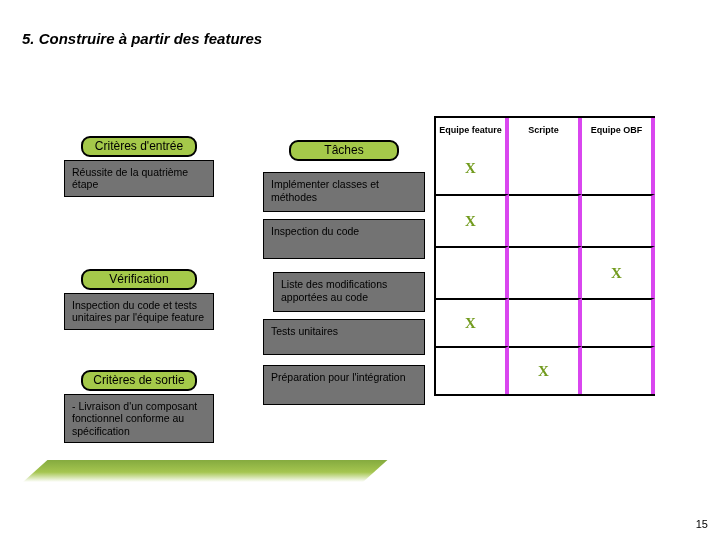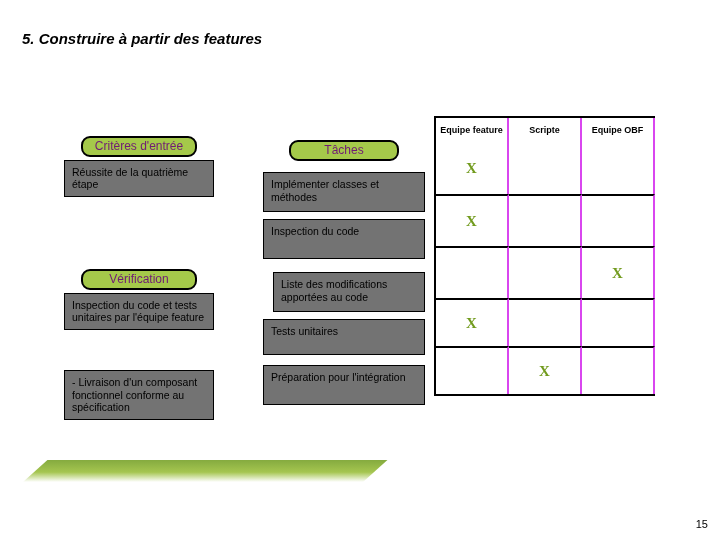--- a/index.html
+++ b/index.html
@@ -38,21 +38,21 @@
     font-size: 11px;
   }
 
   .col-left { position: absolute; left: 64px; width: 150px; }
   .col-tasks { position: absolute; left: 263px; width: 162px; }
 
   .pill {
     border: 2px solid #000;
     border-radius: 9px;
     background: #a5c94a;
-    color: #701a75;
+    color: #000000;
     font-size: 12px;
     text-align: center;
     padding: 2px 4px;
     width: 116px;
     margin: 0 auto 3px;
     line-height: 1.05;
   }
   .box {
     border: 1.5px solid #000;
     background: #737373;
@@ -63,21 +63,21 @@
 
   .grid {
     position: absolute;
     left: 434px;
     top: 116px;
     border: 2px solid #000;
     border-right: none;
   }
   .grid-row { display: flex; }
   .gcell {
-    border-right: 2px solid #d946ef;
+    border-right: 4px solid #d946ef;
     width: 73px;
     height: 22px;
     font-size: 9px;
     font-weight: bold;
     display: flex;
     align-items: center;
     justify-content: center;
   }
   .gcell.head { height: 24px; }
   .gcell.data { height: 44px; border-top: 2px solid #000;}
@@ -98,20 +98,21 @@
   <div class="pill">Critères d'entrée</div>
   <div class="box">Réussite de la quatrième   étape</div>
 </div>
 
 <div class="col-left" style="top:269px;">
   <div class="pill">Vérification</div>
   <div class="box">Inspection du code et tests unitaires par l'équipe feature</div>
 </div>
 
 <div class="col-left" style="top:370px;">
+  <div class="pill">Critères de sortie</div>
   <div class="box">- Livraison  d'un composant   fonctionnel conforme au spécification</div>
 </div>
 
 <div class="col-tasks" style="top:140px;">
   <div class="pill" style="width:110px;">Tâches</div>
 </div>
 <div class="col-tasks" style="top:172px;">
   <div class="box" style="height:40px;">Implémenter classes et méthodes</div>
 </div>
 <div class="col-tasks" style="top:219px;">

